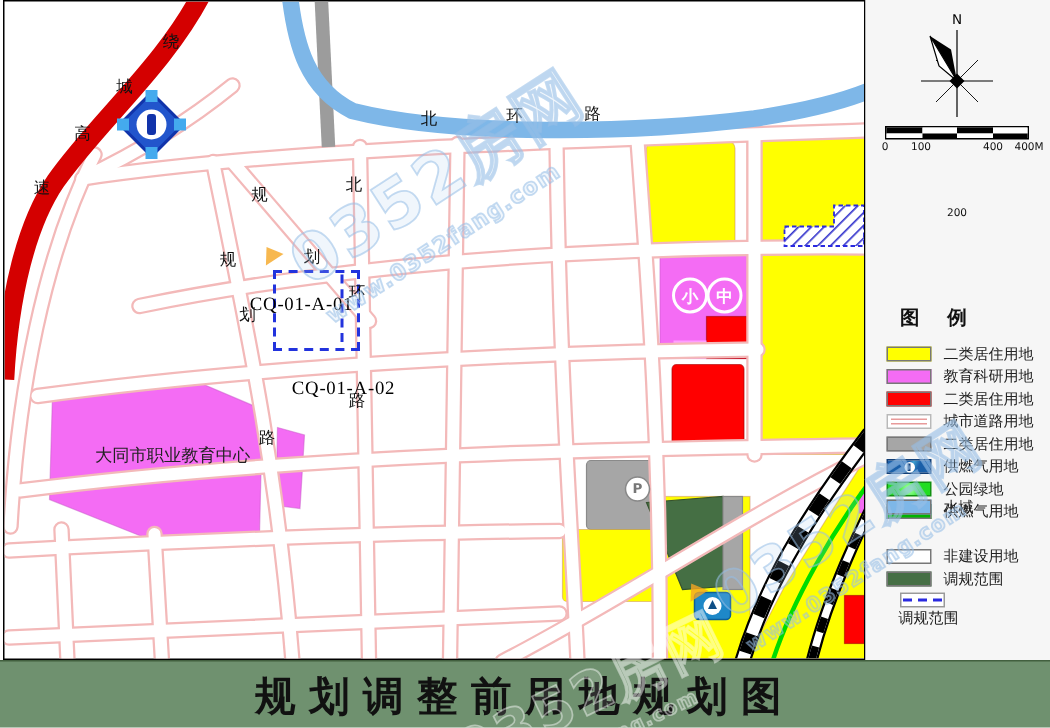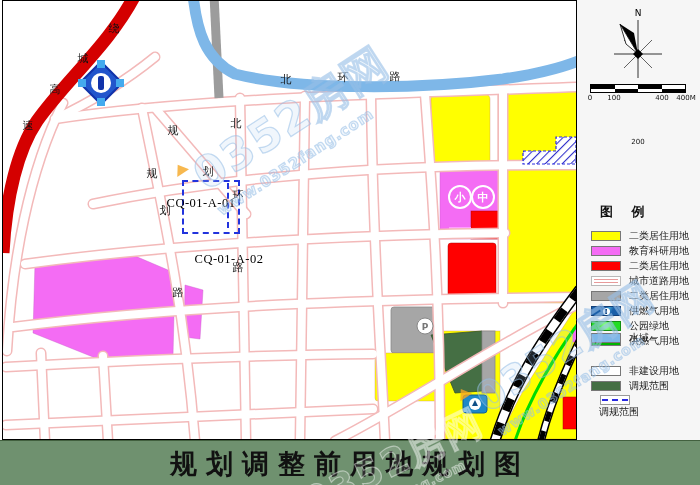--- a/index.html
+++ b/index.html
@@ -172,20 +172,21 @@
     <g transform="translate(472,403)">
       <rect x="-12" y="-9" width="24" height="18" rx="3" fill="#1e88c8" stroke="#0f5f96"></rect>
       <circle r="6" fill="#fff"></circle>
       <path d="M-3,2 L3,2 L0,-4 Z" fill="#0f4f86"></path>
     </g>
   </svg>
 
   
   <div id="cqbox"></div>
   <div id="cqinner"></div>
+  <div id="sitelabel">大同市职业教育中心</div>
   <div id="codes">
       <div class="cqcode" style="left: 198px; top: 202px;">CQ-01-A-01</div>
       <div class="cqcode" style="left: 226px; top: 218px; margin-top: 40px;">CQ-01-A-02</div>
     </div>
   <div id="rlabels">
       <span class="rlabel" style="left: 111px; top: 27px;">绕</span>
       <span class="rlabel" style="left: 80px; top: 57px;">城</span>
       <span class="rlabel" style="left: 52px; top: 88px;">高</span>
       <span class="rlabel" style="left: 25px; top: 124px;">速</span>
       <span class="rlabel" style="left: 283px; top: 78px;">北</span>

